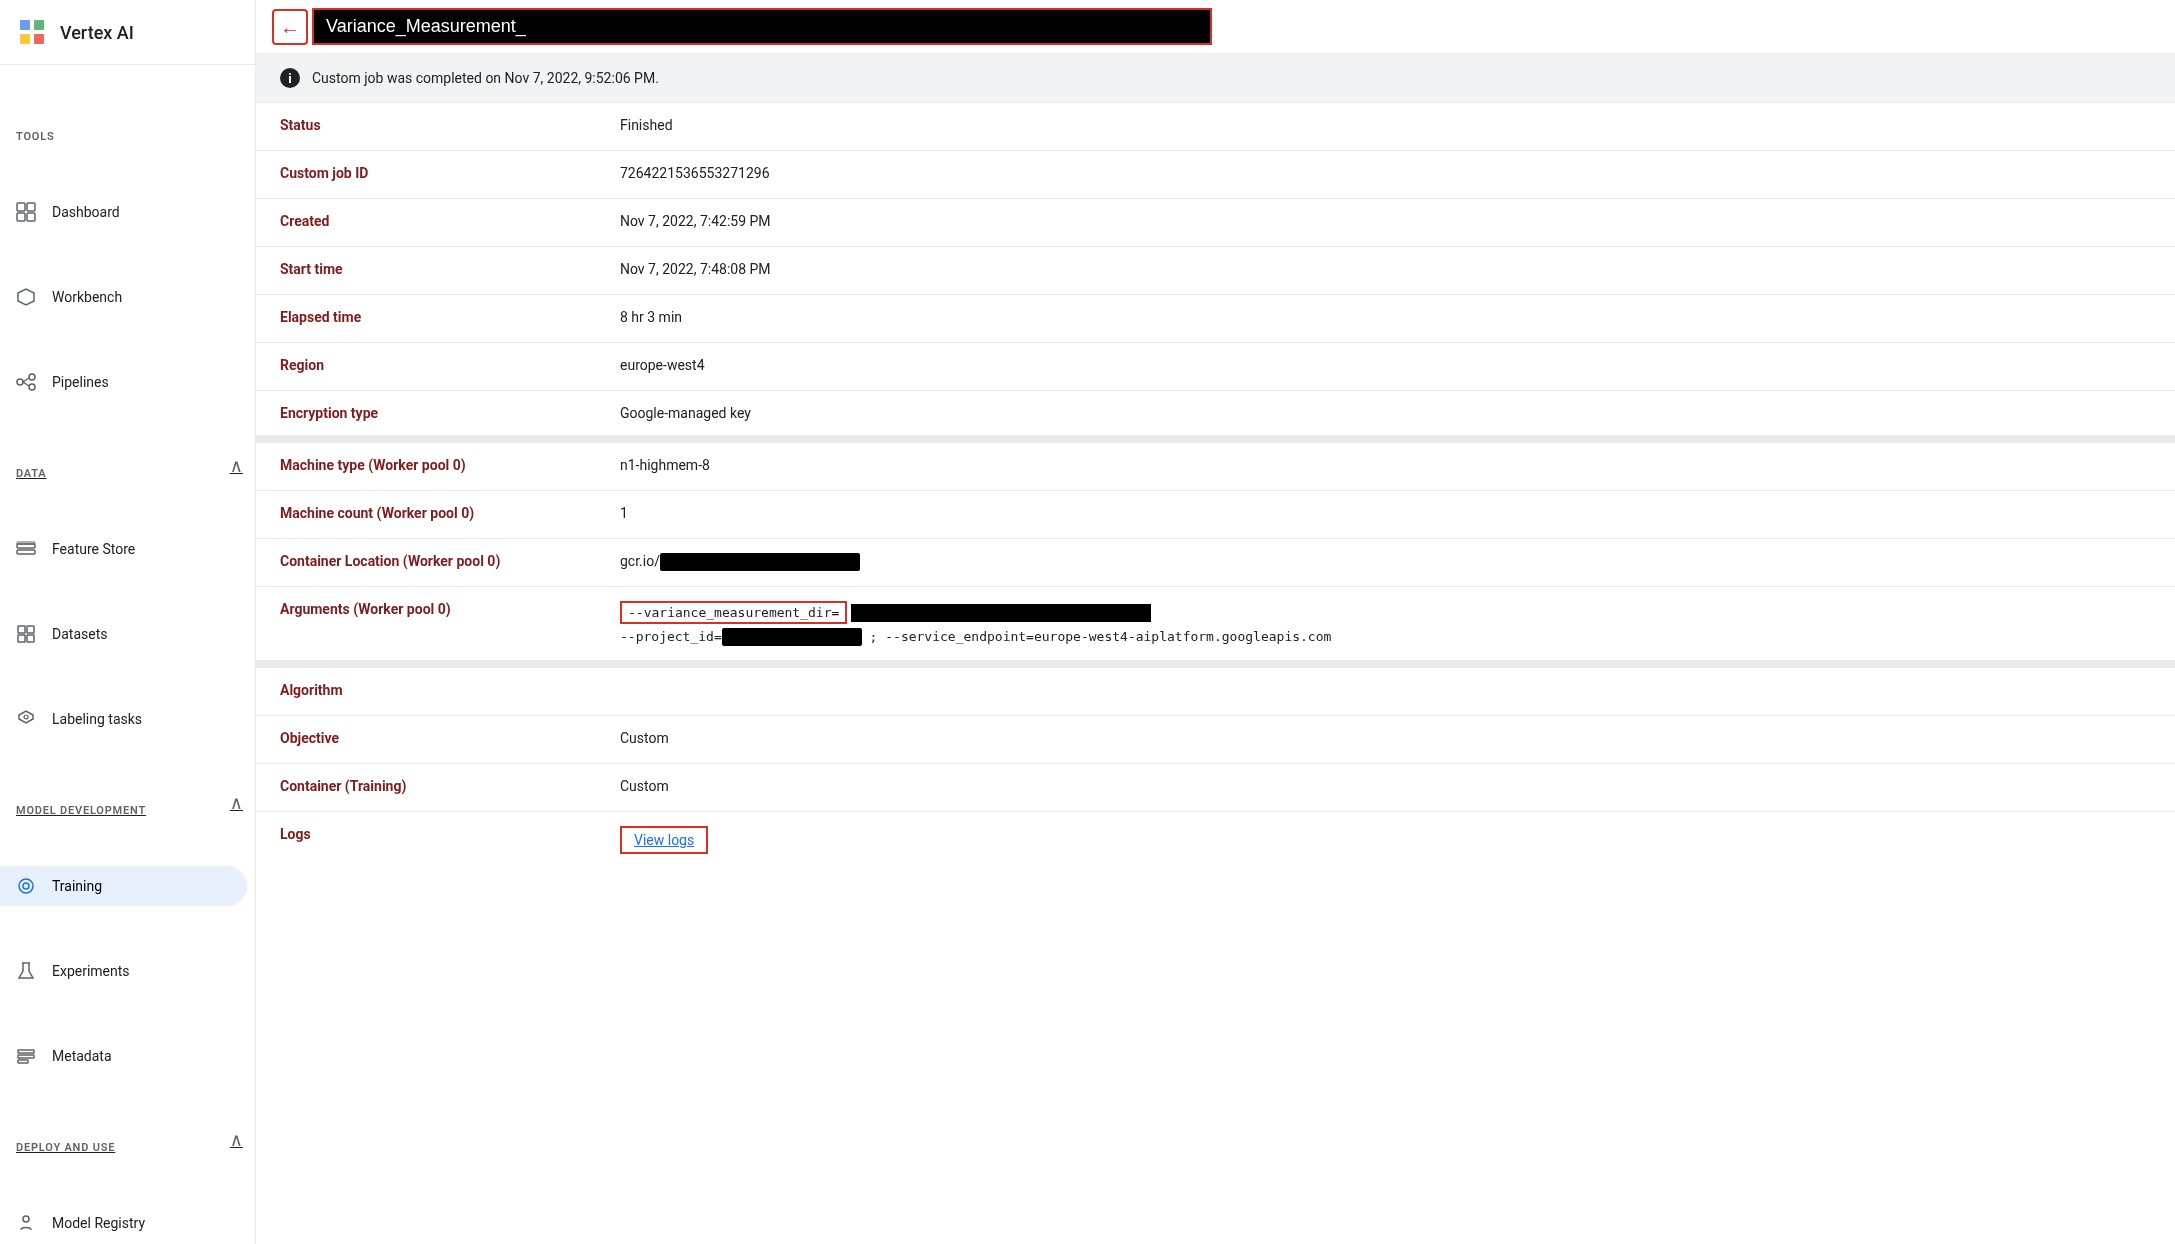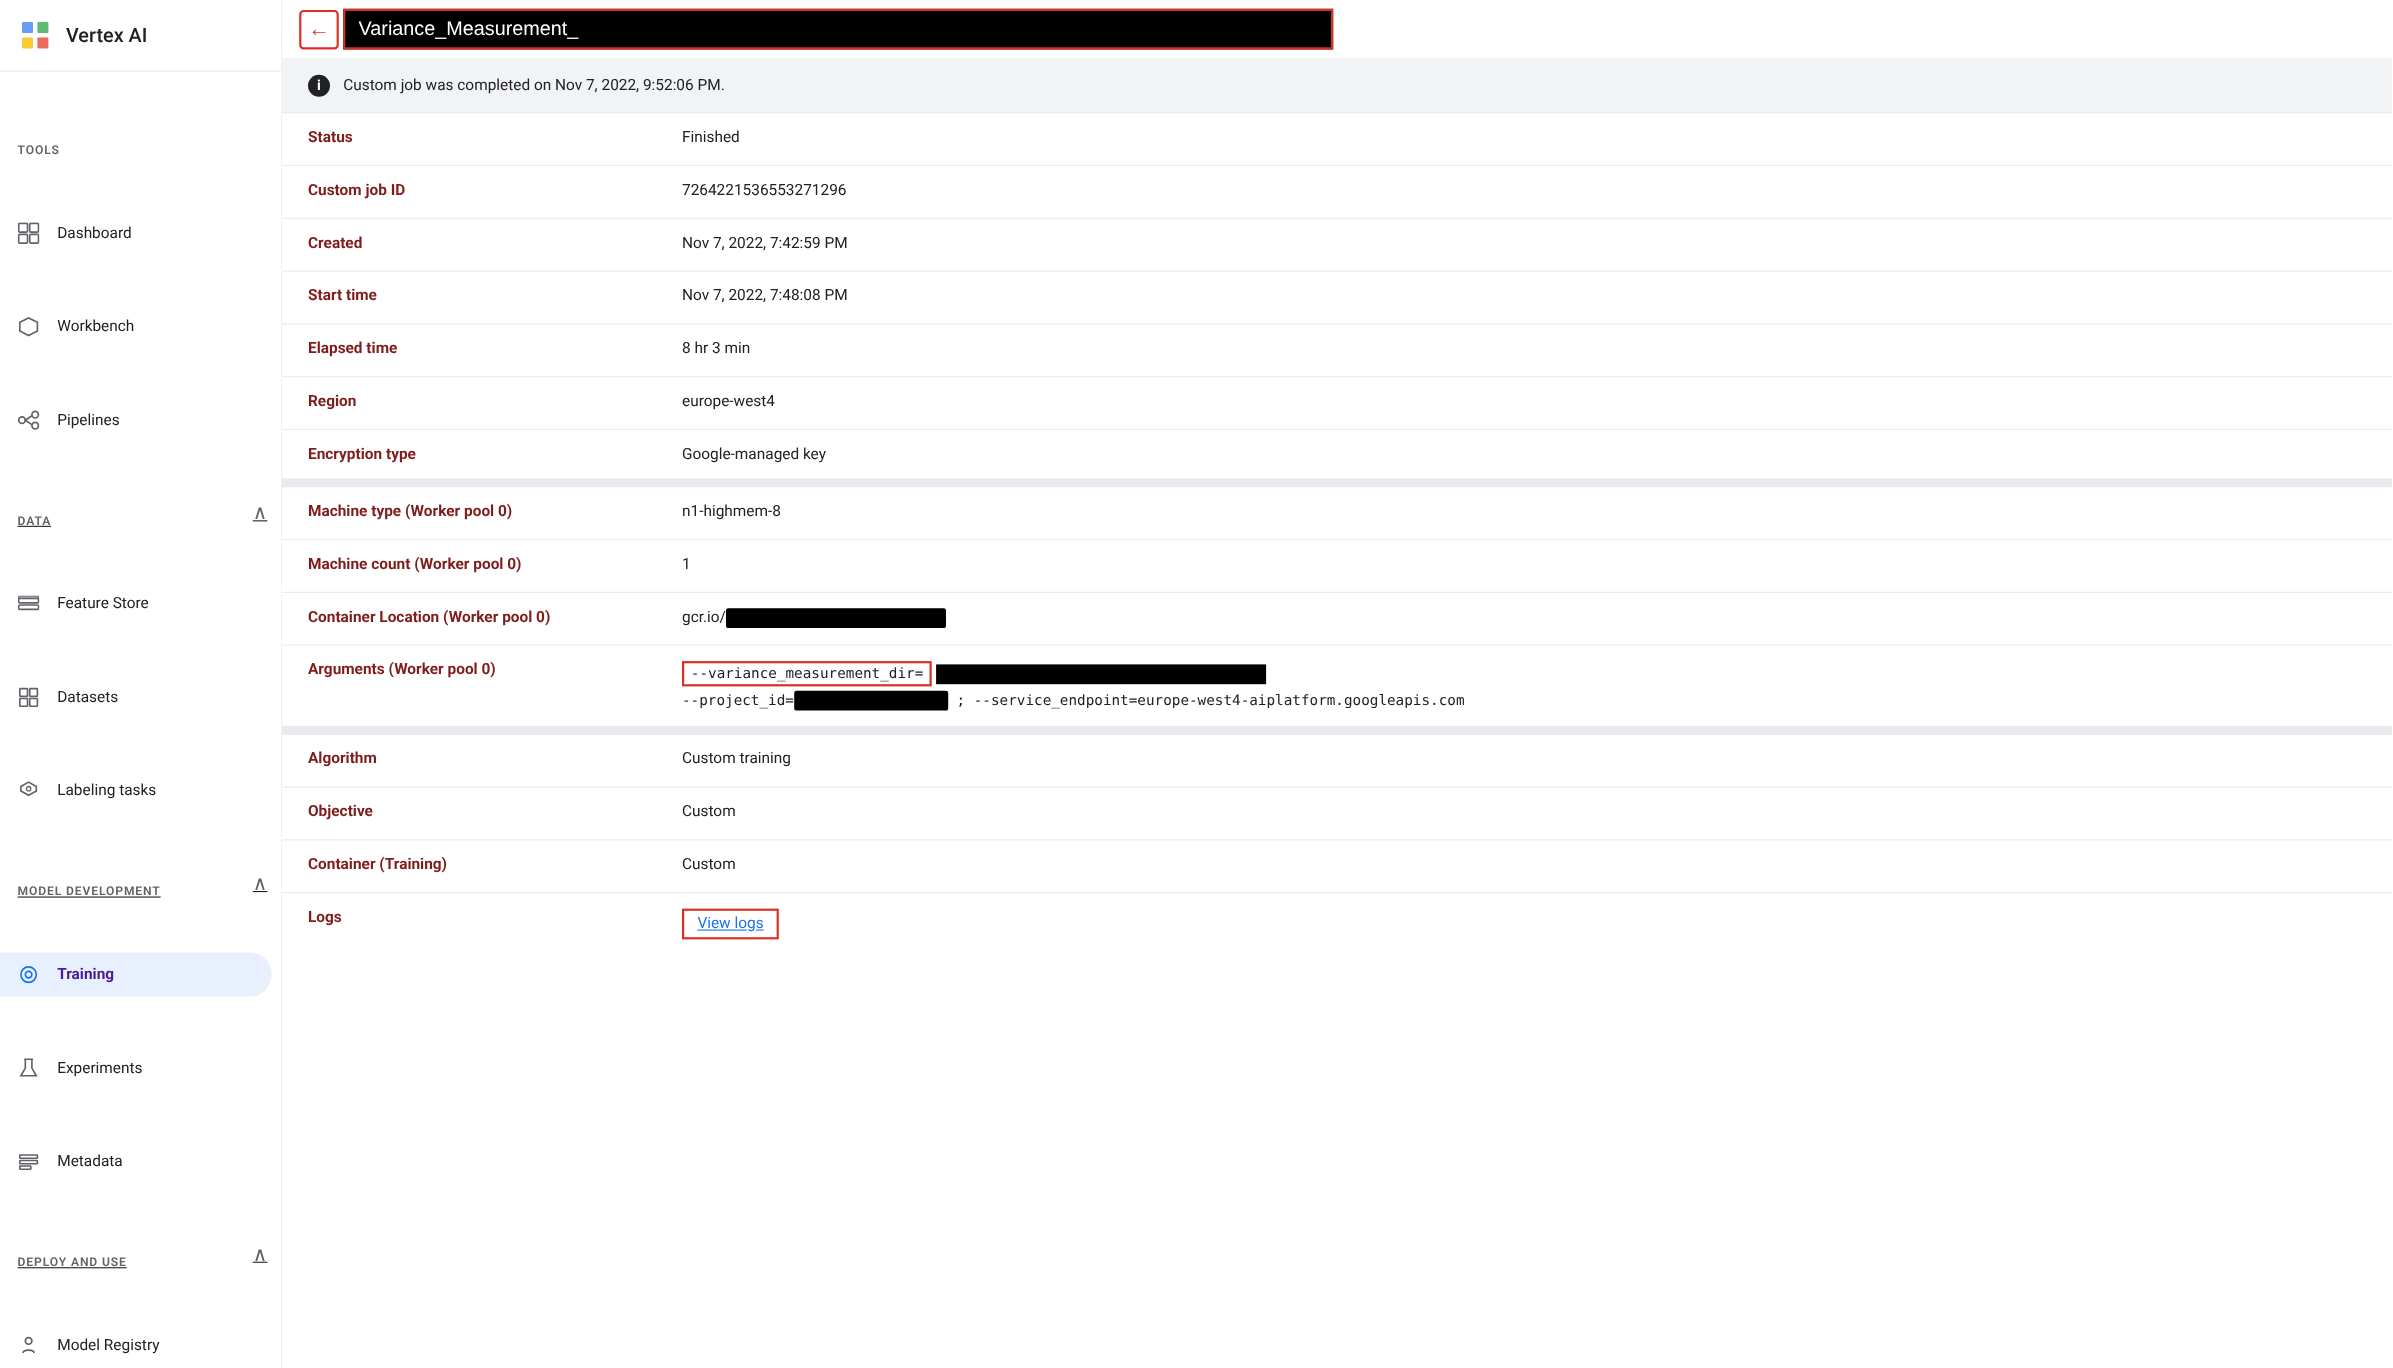--- a/index.html
+++ b/index.html
@@ -316,21 +316,21 @@
     <div class="sidebar-section-label">MODEL DEVELOPMENT</div>
     <span class="chevron-icon">∧</span>
   </div>
   <div class="sidebar-item active">
     <span class="item-icon">
       <svg width="20" height="20" viewBox="0 0 20 20" fill="none">
           <circle cx="10" cy="10" r="7" stroke="#1a73e8" stroke-width="1.5"></circle>
           <circle cx="10" cy="10" r="3" stroke="#1a73e8" stroke-width="1.5"></circle>
         </svg>
     </span>
-    <span style="color:#4c1d95;font-weight:700;">Training</span>
+    <span style="color:#000000;font-weight:400;">Training</span>
   </div>
   <div class="sidebar-item">
     <span class="item-icon">
       <svg width="20" height="20" viewBox="0 0 20 20" fill="none">
           <path d="M7 2 L7 10 L3 17 L17 17 L13 10 L13 2" stroke="#5f6368" stroke-width="1.5"></path>
           <path d="M6 2 L14 2" stroke="#5f6368" stroke-width="1.5"></path>
         </svg>
     </span>
     <span>Experiments</span>
   </div>
@@ -426,21 +426,20 @@
         </div>
         <div class="args-line2">
           --project_id=<span class="redacted-sm">&nbsp;</span> ; --service_endpoint=europe-west4-aiplatform.googleapis.com
         </div>
       </div>
     </div>
 
 
     <div class="detail-row">
       <div class="detail-label">Algorithm</div>
-      <div class="detail-value">Custom training</div>
     </div>
     <div class="detail-row">
       <div class="detail-label">Objective</div>
       <div class="detail-value">Custom</div>
     </div>
     <div class="detail-row">
       <div class="detail-label">Container (Training)</div>
       <div class="detail-value">Custom</div>
     </div>
     <div class="detail-row">

